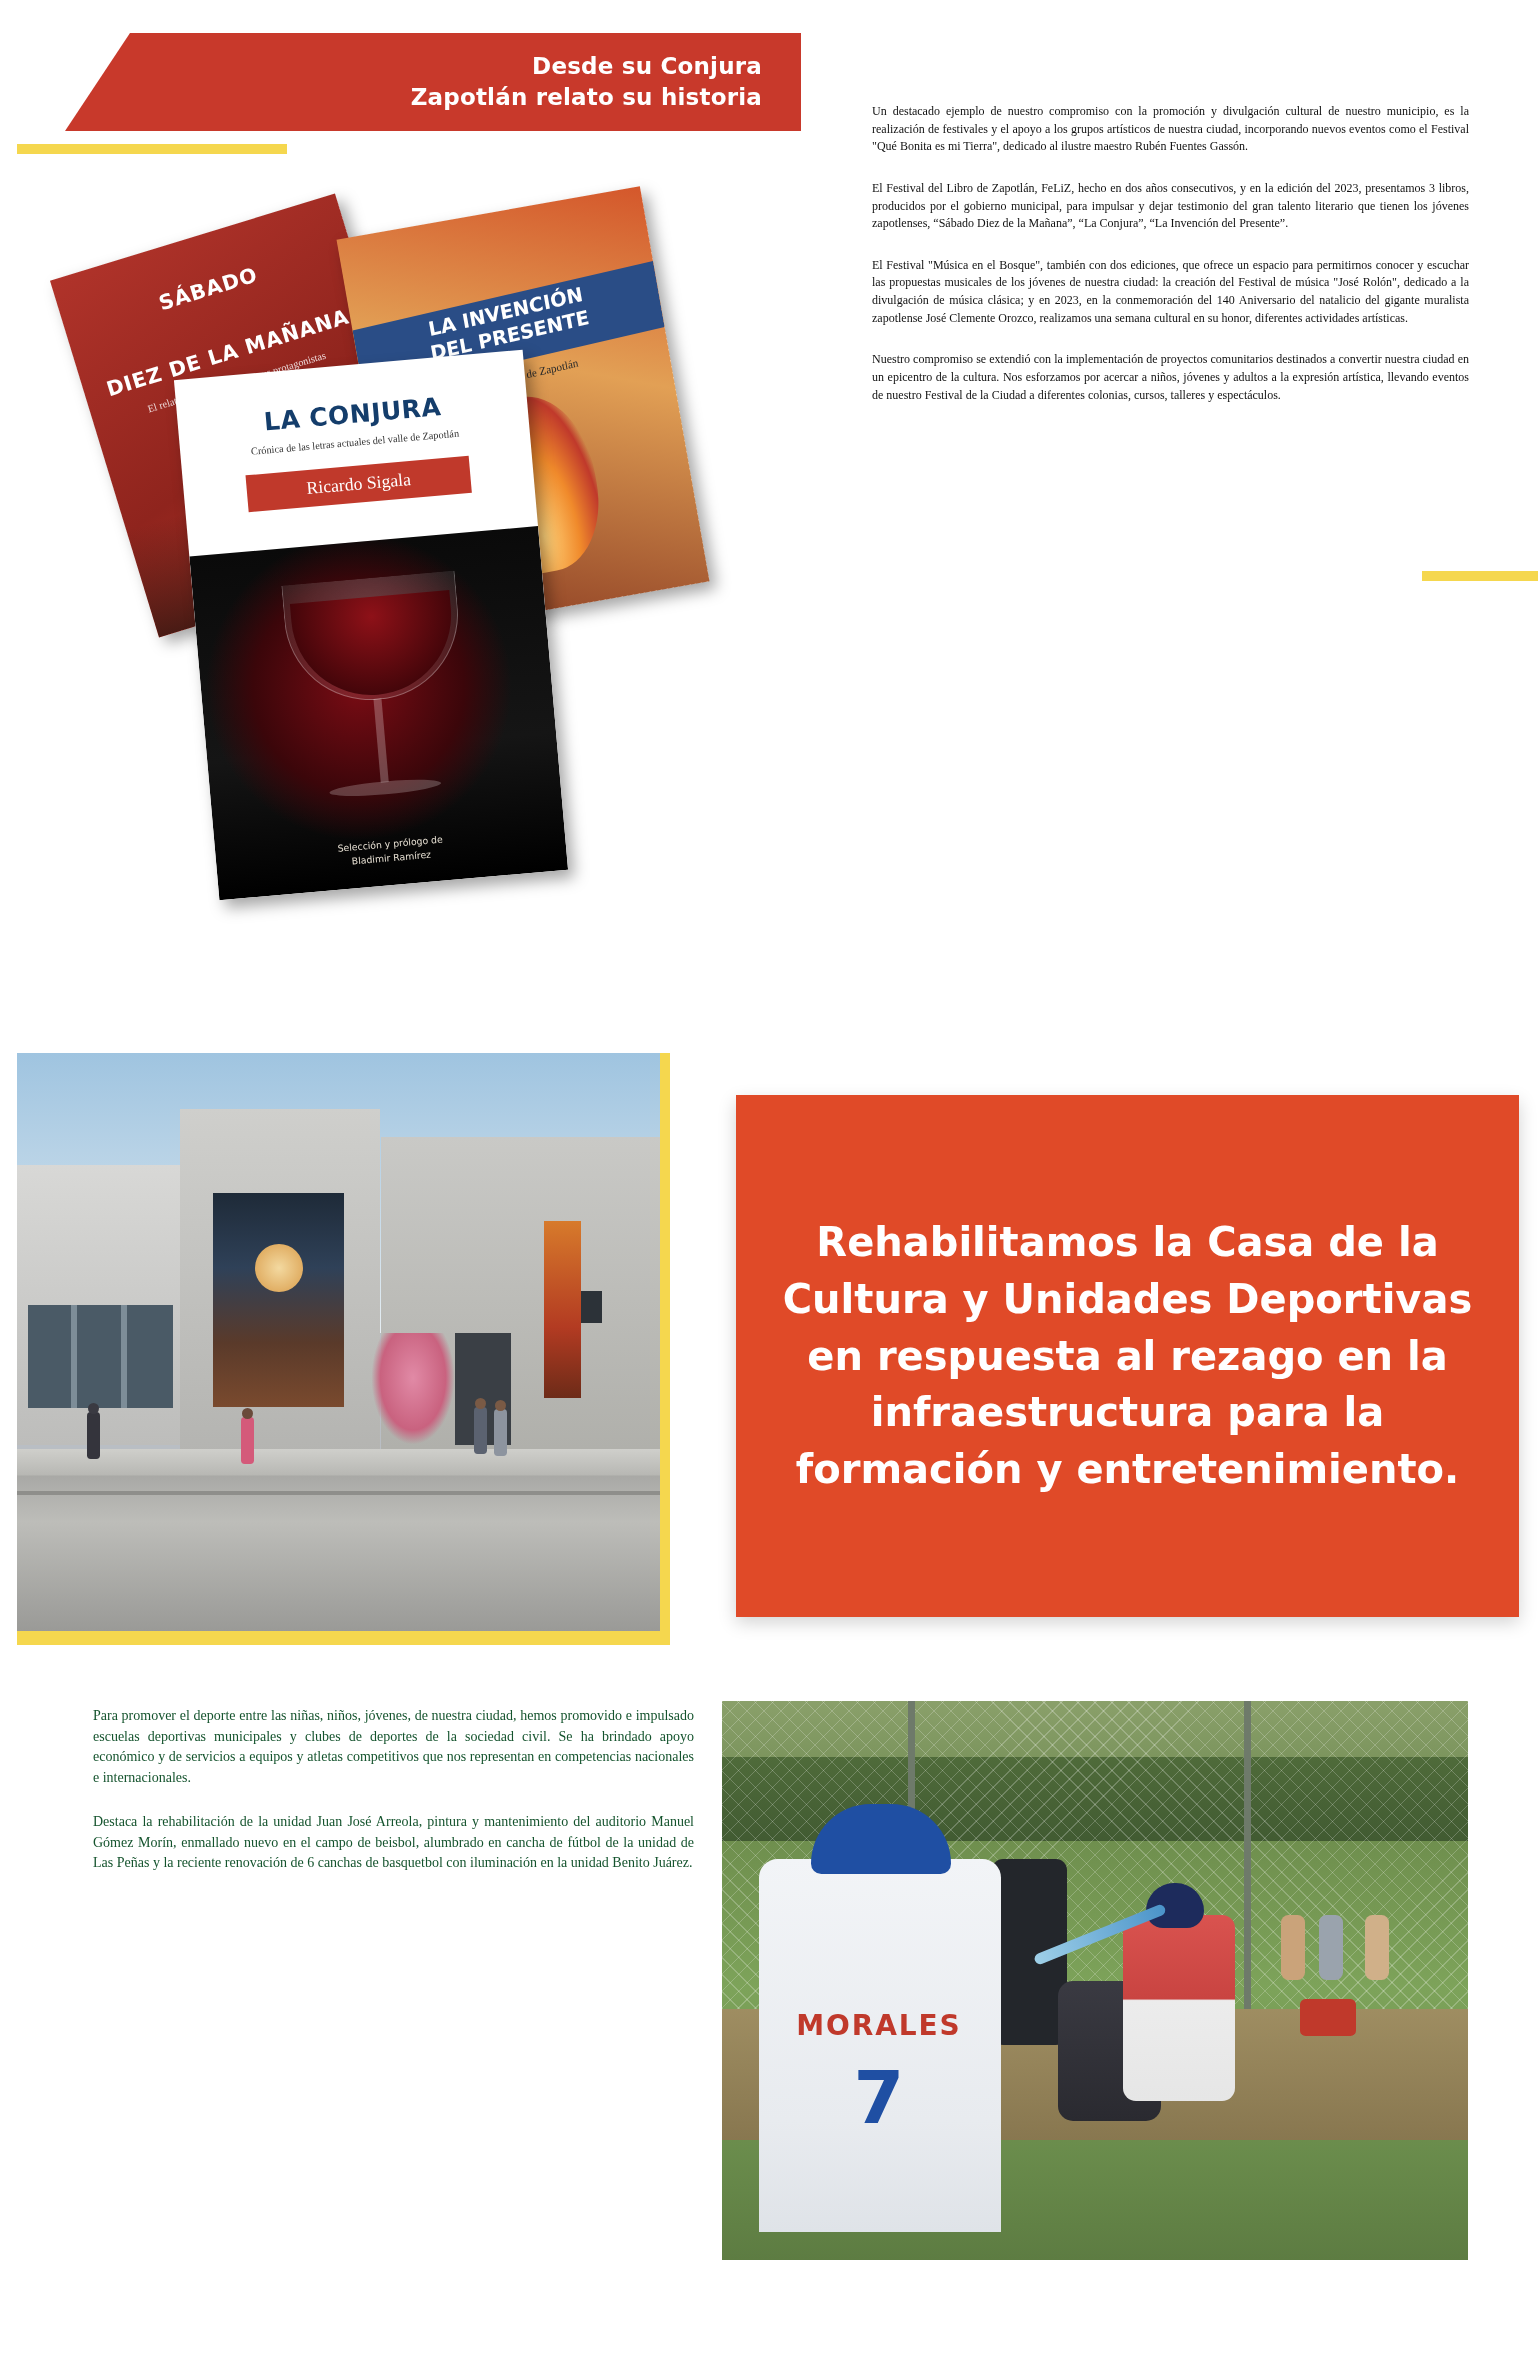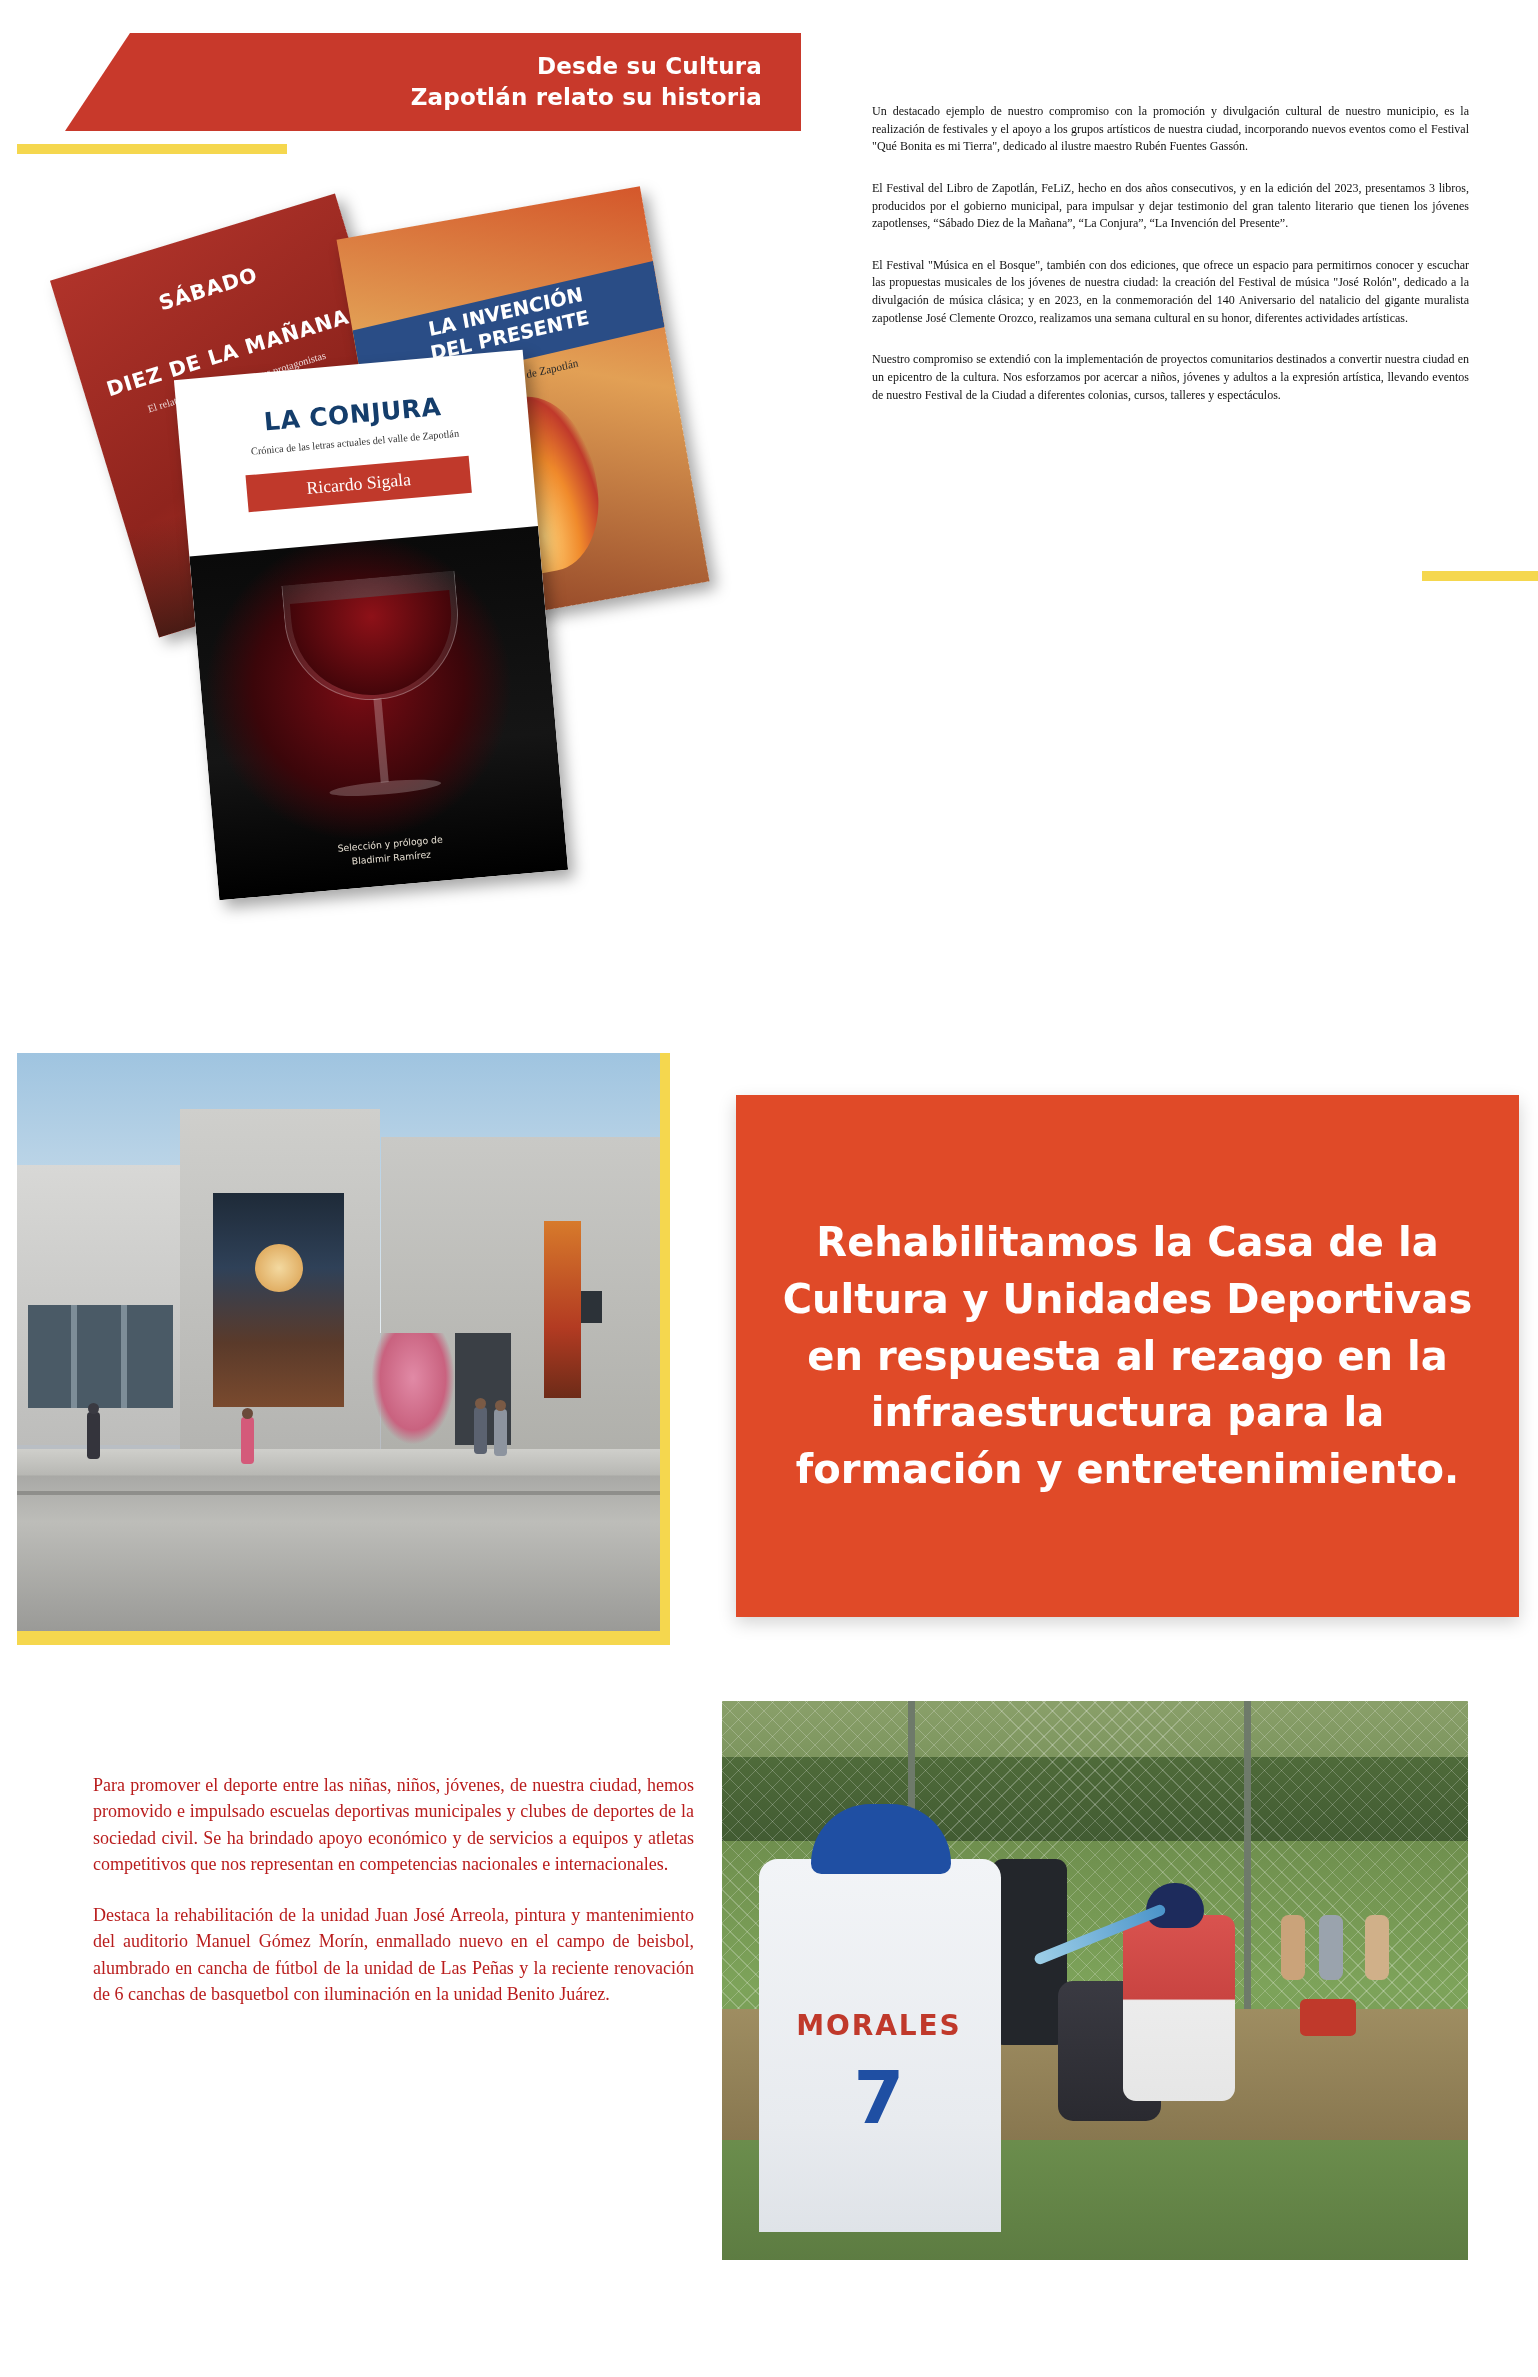--- a/index.html
+++ b/index.html
@@ -359,25 +359,25 @@
     font-size: 40px;
     line-height: 1.42;
     text-align: center;
     padding: 0 26px;
   }
 
   
   .bottom-text {
     position: absolute;
     left: 93px;
-    top: 1772px;
+    top: 1706px;
     width: 601px;
-    font-size: 18px;
+    font-size: 14px;
     line-height: 1.47;
-    color: #b91c1c;
+    color: #14532d;
     text-align: justify;
   }
   .bottom-text p { margin: 0 0 24px 0; }
   .bottom-text p:last-child { margin-bottom: 0; }
 
   .sport-frame {
     position: absolute;
     left: 722px;
     top: 1701px;
     width: 746px;
@@ -453,21 +453,21 @@
   }
   .s1 { left: 559px; background:#caa37a; }
   .s2 { left: 597px; background:#9aa3ad; }
   .s3 { left: 643px; background:#d0b089; }
   .bag { position:absolute; left: 578px; top: 298px; width: 56px; height: 37px; background:#c0392b; border-radius:5.6px; }
 </style>
 </head>
 <body>
 
 <div class="header-banner">
-  <div class="line">Desde su Cultura</div>
+  <div class="line">Desde su Conjura</div>
   <div class="line">Zapotlán relato su historia</div>
 </div>
 <div class="header-accent"></div>
 
 <div class="books-wrap">
 
   <div class="book book-1">
     <div class="b-title">SÁBADO</div>
     <div class="b-title">DIEZ DE LA MAÑANA</div>
     <div class="b-sub">El relato literario en voz de sus protagonistas</div>

